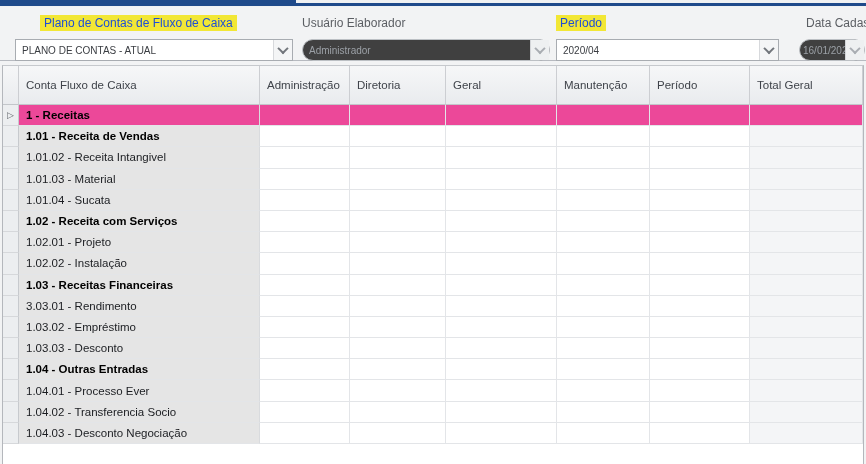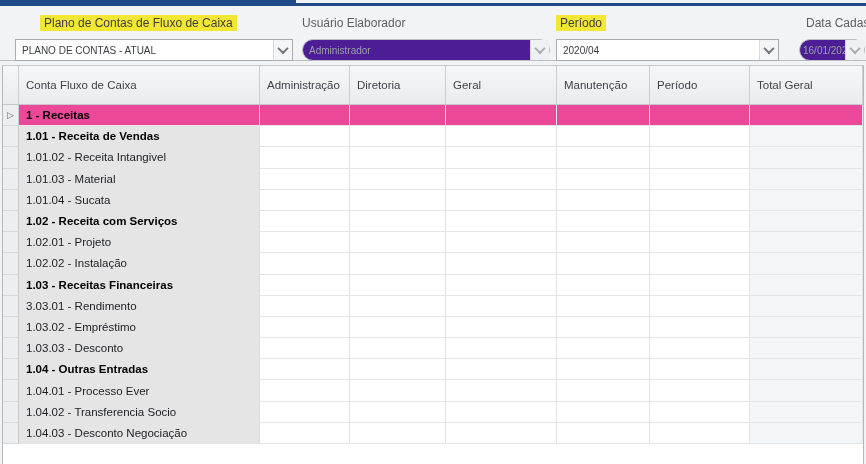--- a/index.html
+++ b/index.html
@@ -22,31 +22,31 @@
   .tab-right{position:absolute;left:296px;top:3px;width:570px;height:3px;background:var(--blue);}
 
   
   .panel{position:absolute;left:0;top:7px;width:866px;height:54px;background:var(--panelbg);border-bottom:1px solid #b7bac0;box-sizing:border-box;}
   .field{position:absolute;top:6px;}
   .f1{left:15px;width:278px;}
   .f2{left:302px;width:248px;}
   .f3{left:556px;width:223px;}
   .f4{left:799px;width:66px;}
   .f-label{display:inline-block;font-size:12px;line-height:16px;color:#5b5e63;white-space:nowrap;}
-  .f-label.hl{background:var(--yellow);color:#404040;padding:0 4px;}
+  .f-label.hl{background:var(--yellow);color:#1d4ed8;padding:0 4px;}
   .f1 .f-label{margin-left:25px;}
   .f4 .f-label{margin-left:7px;}
   .combo{position:absolute;left:0;top:26px;width:100%;height:22px;box-sizing:border-box;
     border:1px solid #a8acb1;background:#fff;display:flex;align-items:center;cursor:default;}
   .combo-text{flex:1;padding:0 6px;font-size:10px;color:#3a3d42;white-space:nowrap;overflow:hidden;}
   .combo-btn{width:18px;align-self:stretch;flex:0 0 18px;border-left:1px solid #d7d9dc;
     display:flex;align-items:center;justify-content:center;background:#f4f5f6;}
   .chev{width:6px;height:6px;border-right:2px solid #72767c;border-bottom:2px solid #72767c;
     transform:rotate(45deg) translate(-1px,-1px);}
-  .combo.disabled{background:#4c1d95;border-color:#bcc0c4;border-radius:11px;}
+  .combo.disabled{background:#404040;border-color:#bcc0c4;border-radius:11px;}
   .combo.disabled .combo-text{color:#9ba0a6;}
   .combo.disabled .combo-btn{background:#eef0f1;border-left-color:#d3d5d8;}
   .combo.disabled .chev{border-color:#a9adb2;}
   .f4 .combo-text{font-size:10px;padding:0 3px;}
 
   
   .grid{position:absolute;left:2px;top:65px;width:862px;height:399px;box-sizing:border-box;
     border-left:1px solid #b4b7bc;border-right:1px solid #b4b7bc;border-top:1px solid #c6c9cd;
     background:#fff;overflow:hidden;}
   .g-header,.row{display:grid;grid-template-columns:16px 241px 90px 96px 111px 93px 100px 113px;}

